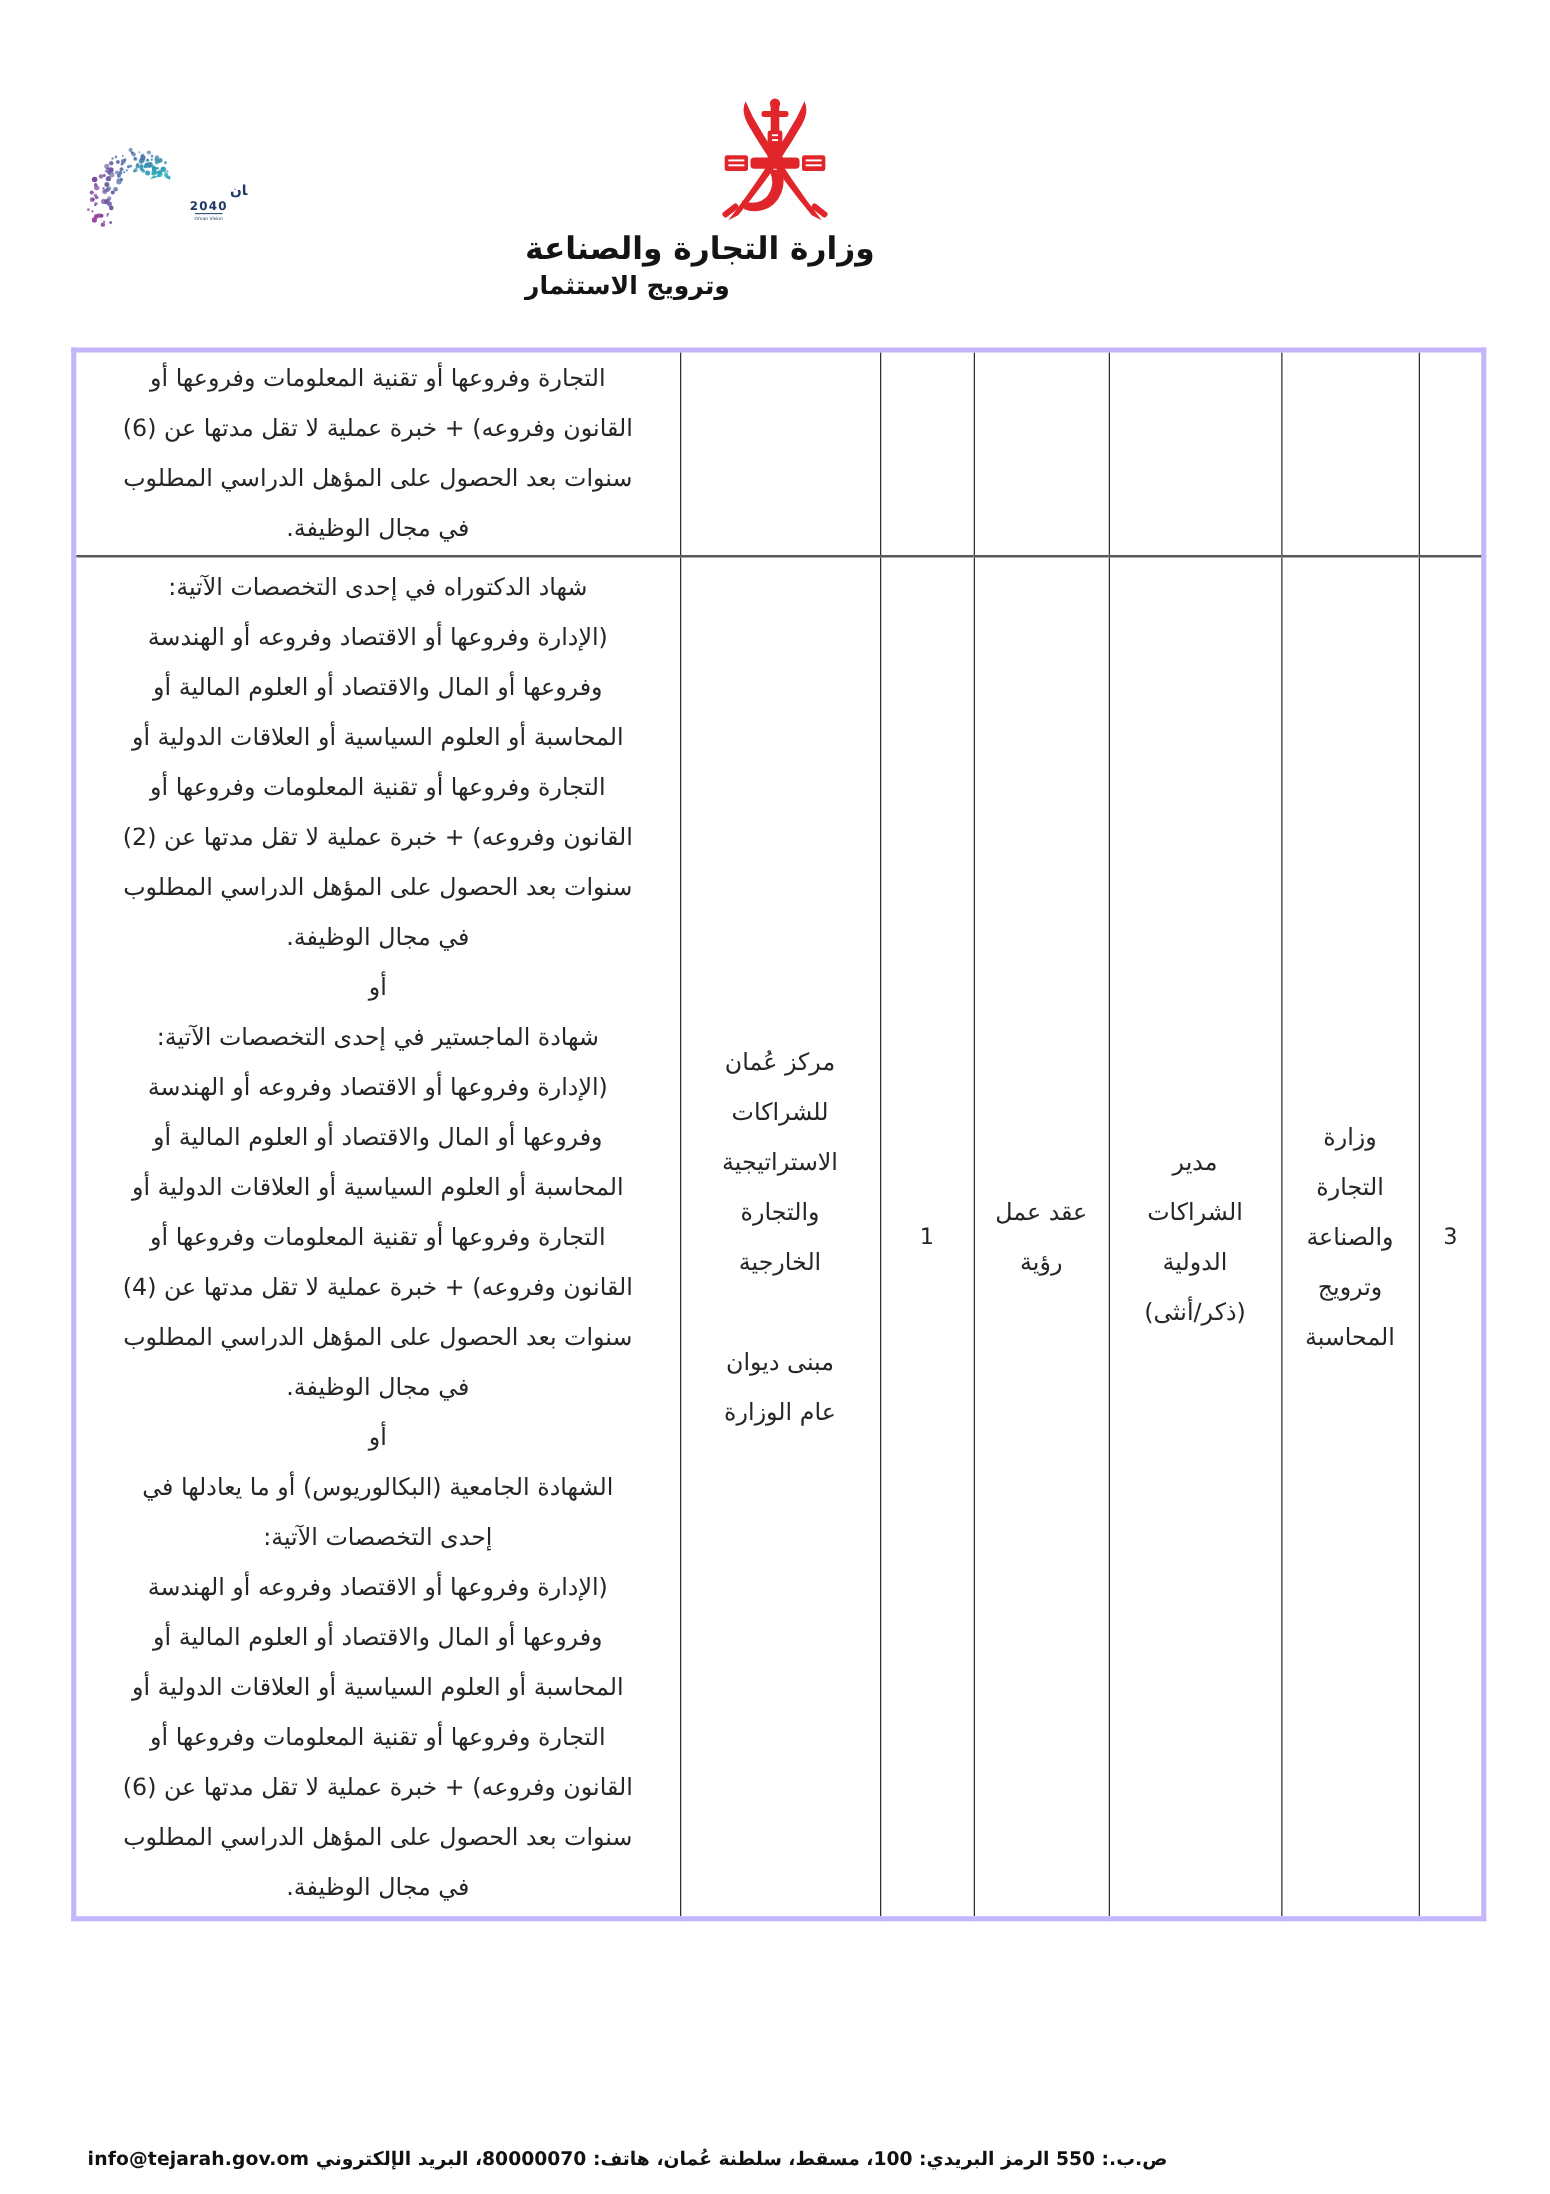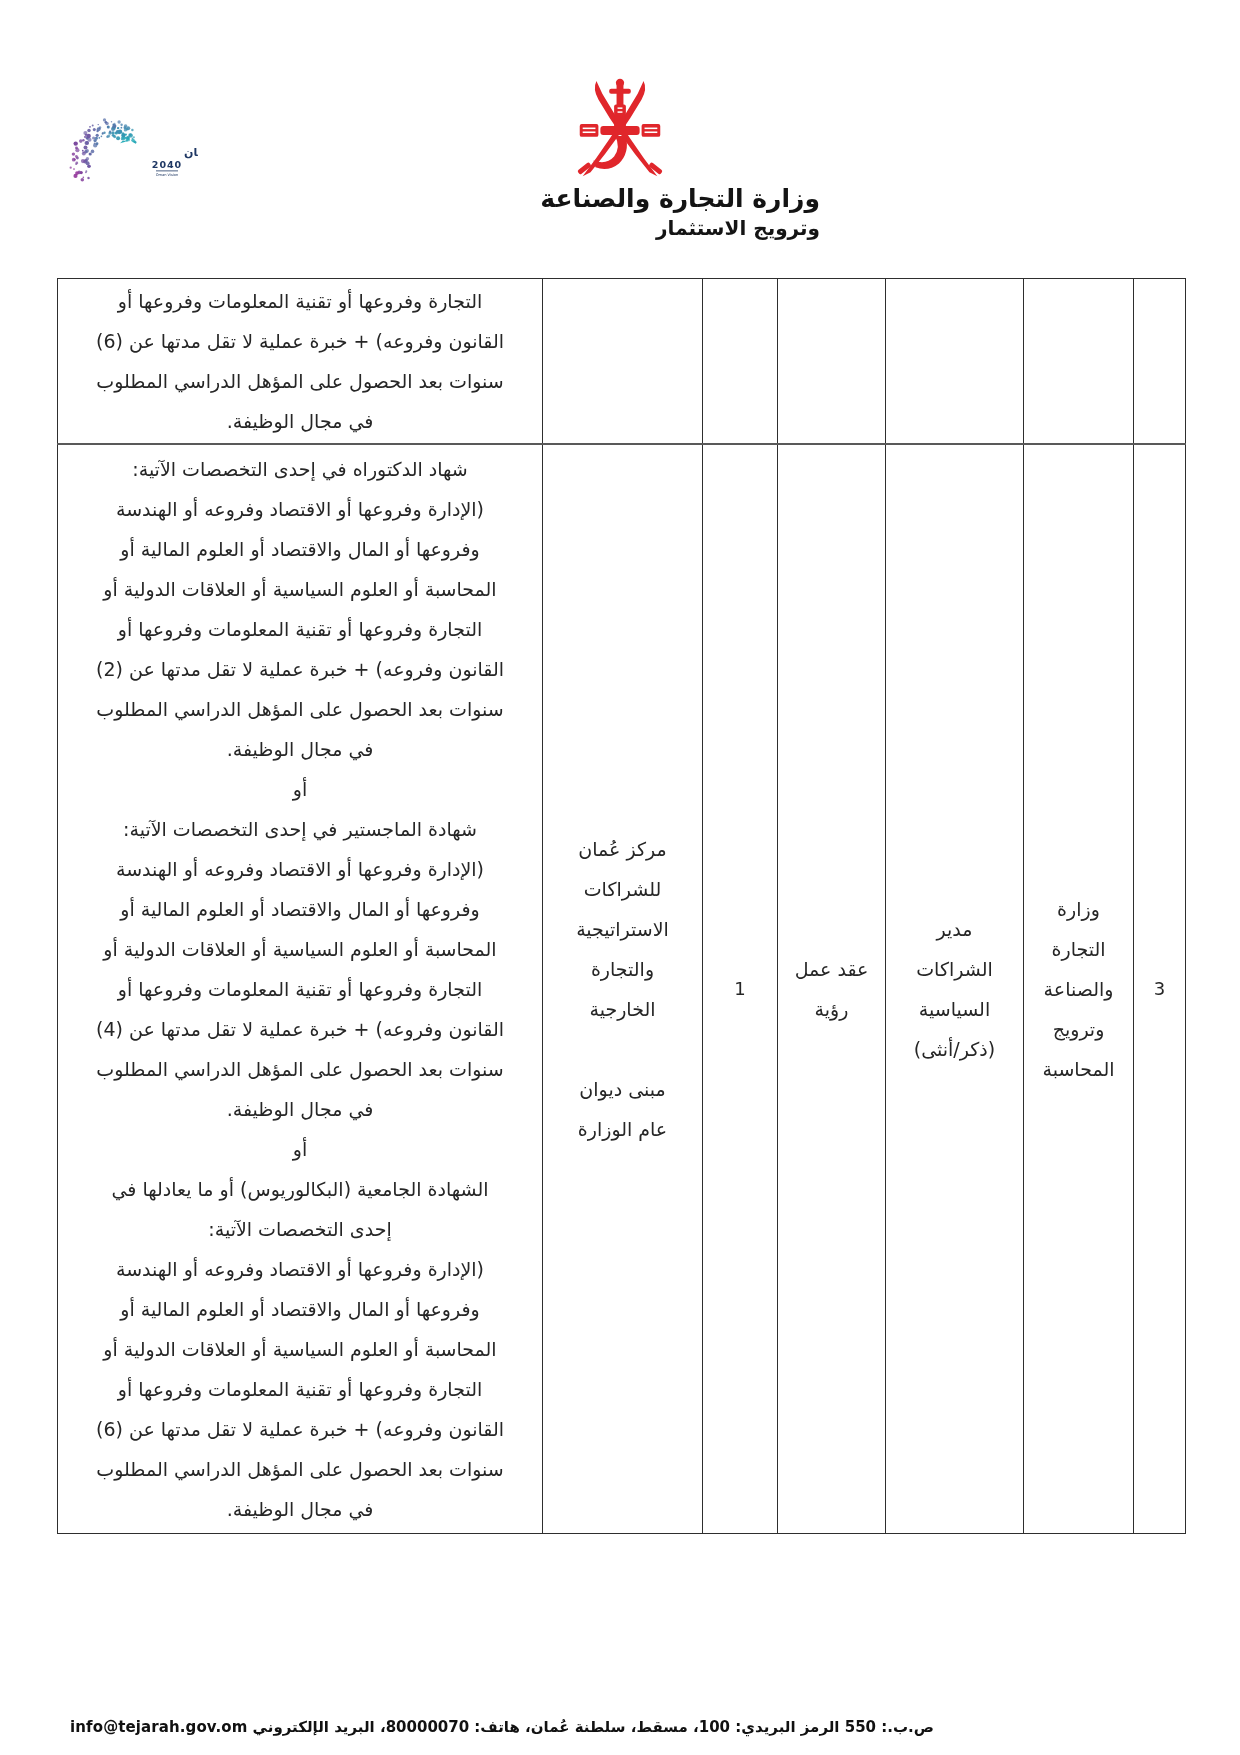--- a/index.html
+++ b/index.html
@@ -9,37 +9,37 @@
     background:#ffffff;
     font-family:"DejaVu Sans",sans-serif;
     color:#212121;
     overflow:hidden;
   }
   
   .vision-logo{position:absolute;left:58px;top:80px;width:140px;height:105px;}
   .emblem{position:absolute;left:570px;top:76px;width:100px;height:108px;}
   .calligraphy{
     position:absolute;left:420px;top:184px;width:400px;
-    text-align:right;direction:rtl;
+    text-align:left;direction:rtl;
     font-weight:bold;color:#141414;
   }
   .calligraphy .l1{font-size:25px;line-height:30px;}
   .calligraphy .l2{font-size:20px;line-height:28px;}
   
   table.doc-table{
     position:absolute;left:57px;top:278px;
     width:1128px;table-layout:fixed;border-collapse:collapse;
     direction:rtl;
   }
   table.doc-table td{
     border:1.4px solid #2e2e2e;
     vertical-align:middle;text-align:center;
     padding:0 4px;
   }
-  table.doc-table{border:1px solid #c4b5fd;}
+  table.doc-table{border:4px solid #c4b5fd;}
   td.c-serial,td.c-ministry{border-left-width:2px;border-left-color:#595959;}
   tr.r1 td{border-bottom:2px solid #595959;}
   .cell-text{
     white-space:pre-line;
     font-size:19px;line-height:40px;
     color:#262626;
   }
   .cell-num{font-size:18px;line-height:40px;color:#262626;}
   tr.r1{height:165px;}
   tr.r2{height:1090px;}
@@ -282,21 +282,21 @@
       <td class="c-ministry">
         <div class="cell-text">وزارة
 التجارة
 والصناعة
 وترويج
 المحاسبة</div>
       </td>
       <td>
         <div class="cell-text">مدير
 الشراكات
-السياسية
+الدولية
 (ذكر/أنثى)</div>
       </td>
       <td>
         <div class="cell-text">عقد عمل
 رؤية</div>
       </td>
       <td>
         <div class="cell-num">1</div>
       </td>
       <td>

